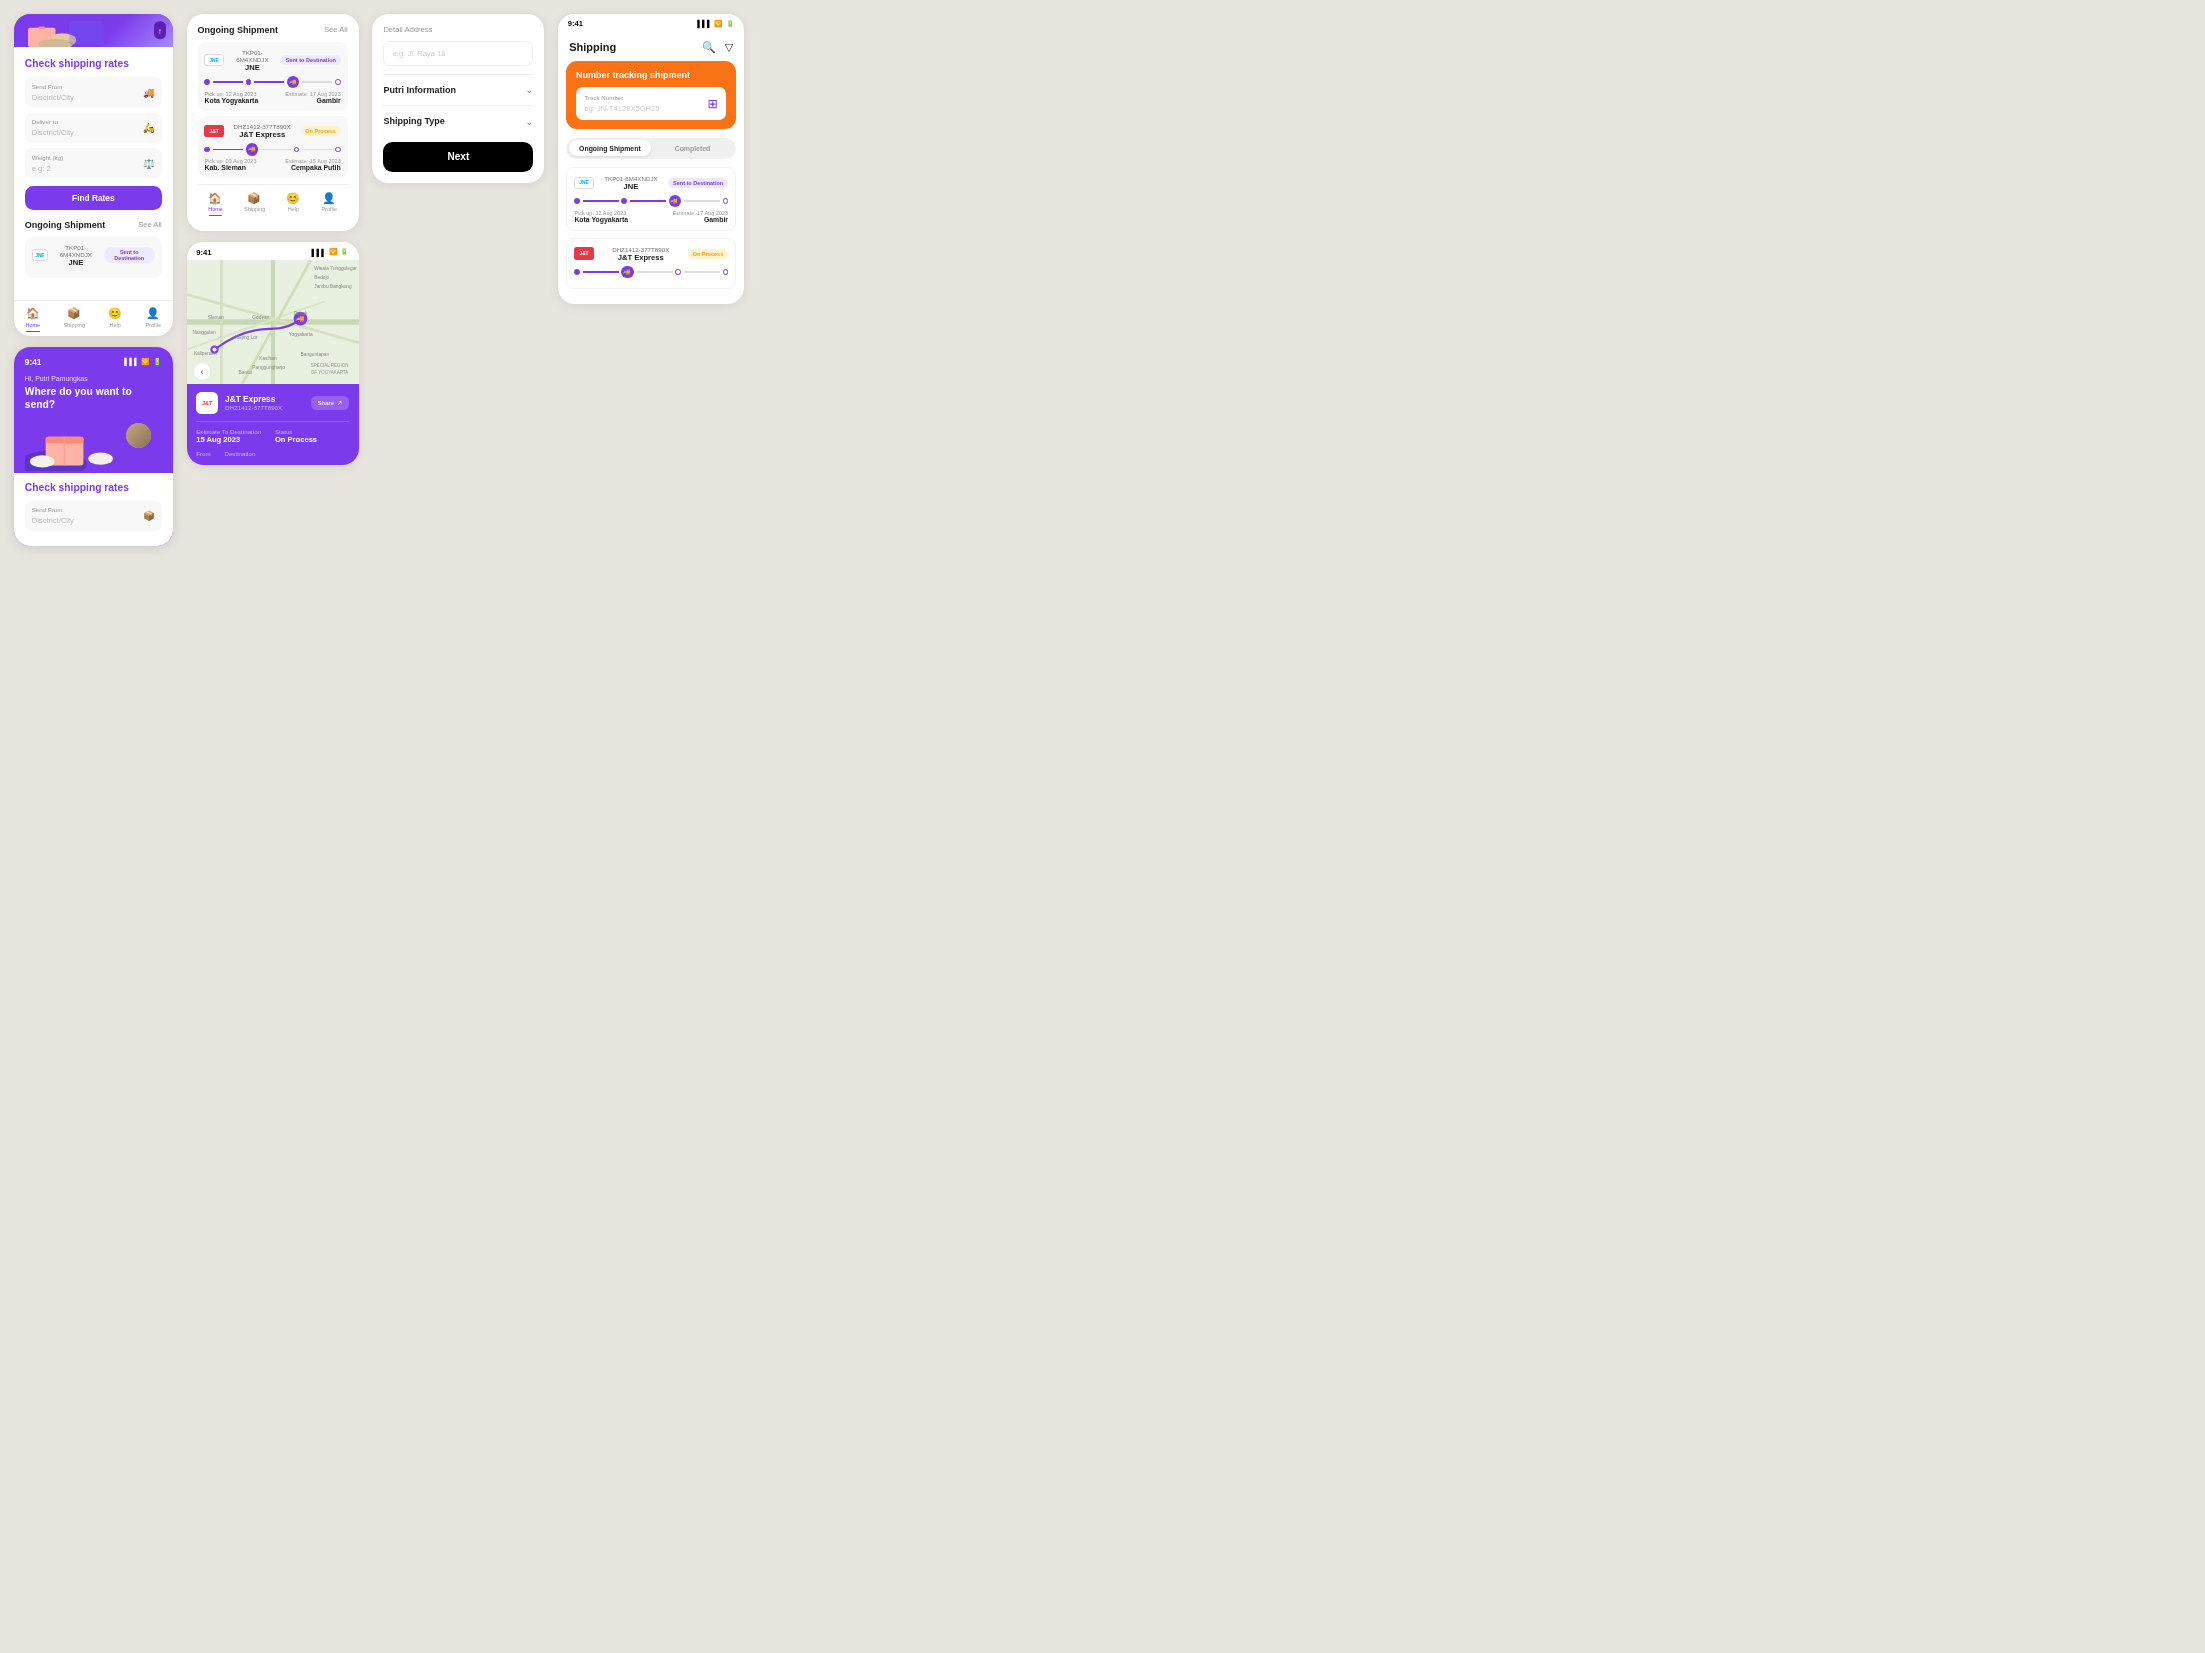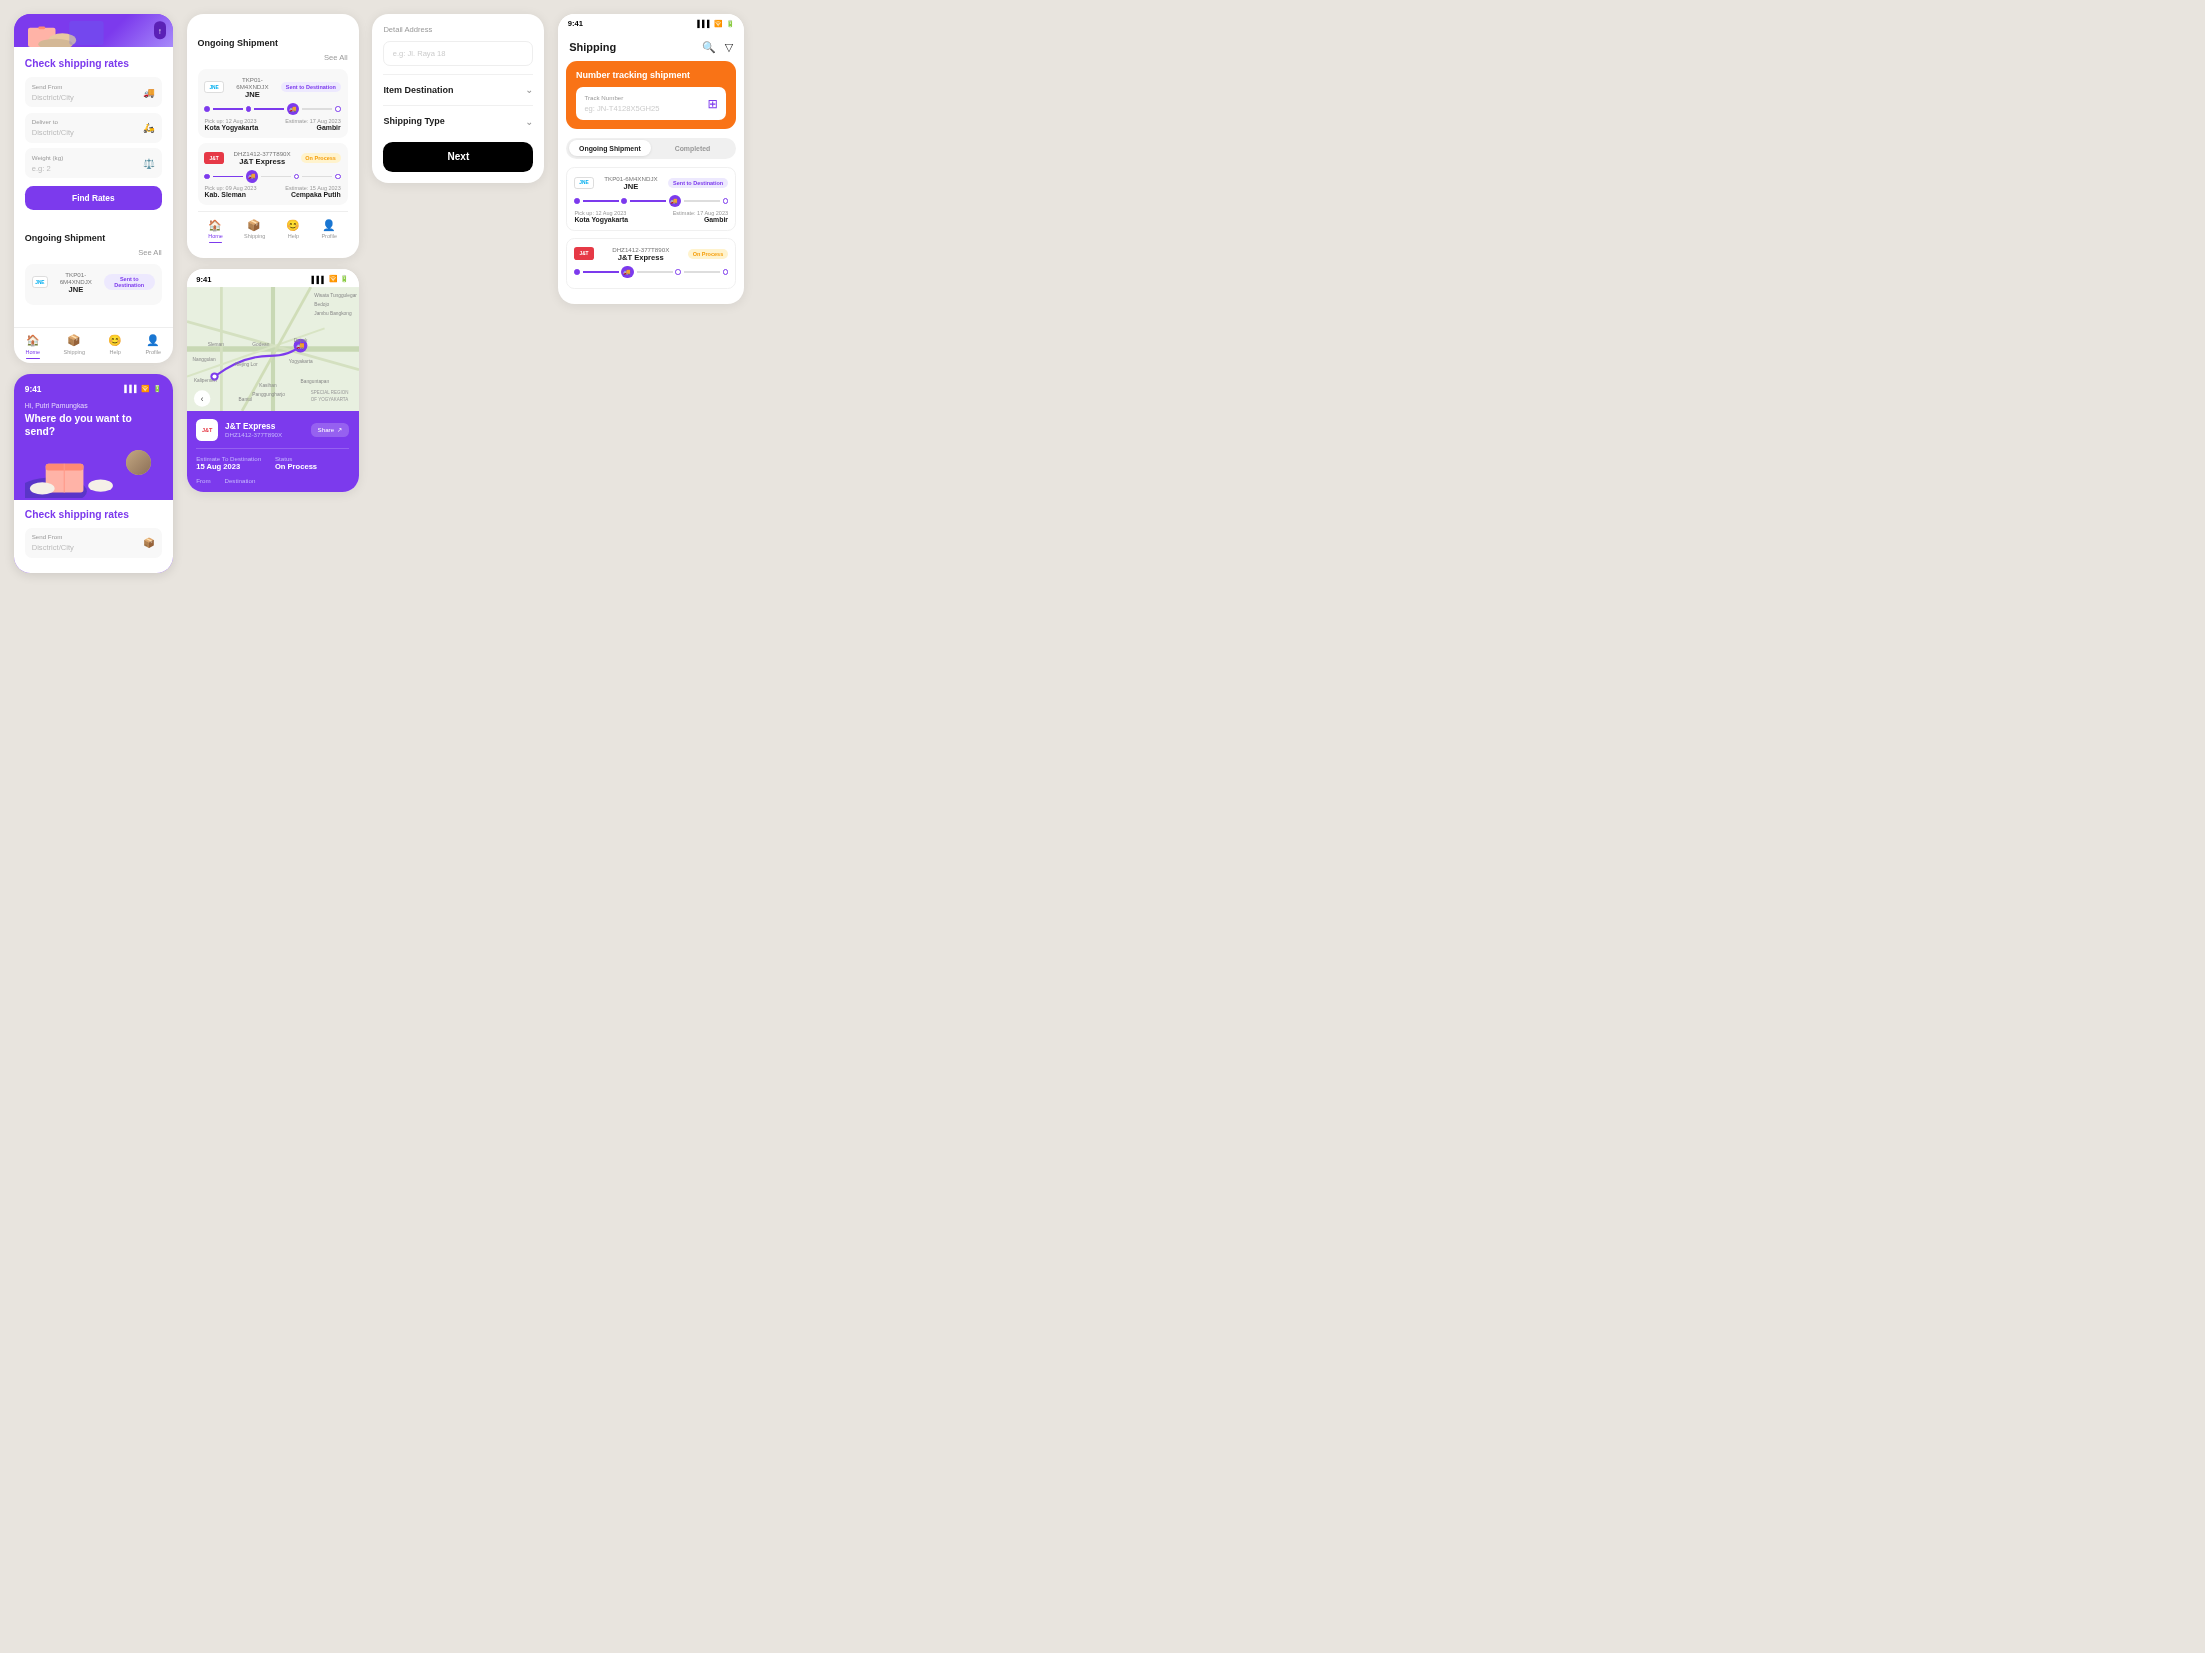--- a/index.html
+++ b/index.html
@@ -102,21 +102,20 @@
     }
     .section-title {
       font-size: 9px;
       font-weight: 700;
       color: #1a1a1a;
     }
     .see-all {
       font-size: 7.6px;
       color: #999;
       cursor: pointer;
-      margin-top: 28px;
     }
     .shipment-item {
       background: #f8f8f8;
       border-radius: 8.3px;
       padding: 6.9px;
       margin-bottom: 5.5px;
     }
     .shipment-row {
       display: flex;
       align-items: center;
@@ -772,21 +771,21 @@
 <div class="col col-3">
 
   <div class="card-form">
     <div style="margin-bottom:8.3px;">
       <div class="detail-addr-label">Detail Address</div>
       <div class="detail-addr-input">
         <span style="color:#ccc;font-size:7.6px;">e.g: Jl. Raya 18</span>
       </div>
     </div>
     <div class="accordion-row">
-      <span class="accordion-label">Item Destination</span>
+      <span class="accordion-label">Putri Information</span>
       <span class="chevron">⌄</span>
     </div>
     <div class="accordion-row">
       <span class="accordion-label">Shipping Type</span>
       <span class="chevron">⌄</span>
     </div>
     <button class="btn-next">Next</button>
   </div>
 
 </div>

